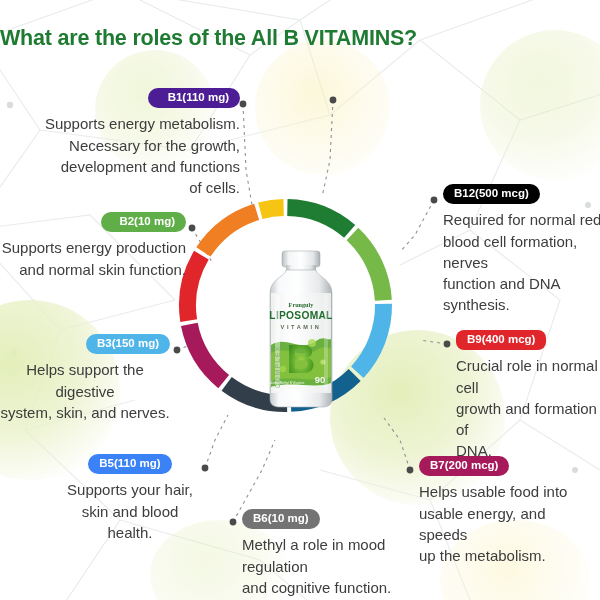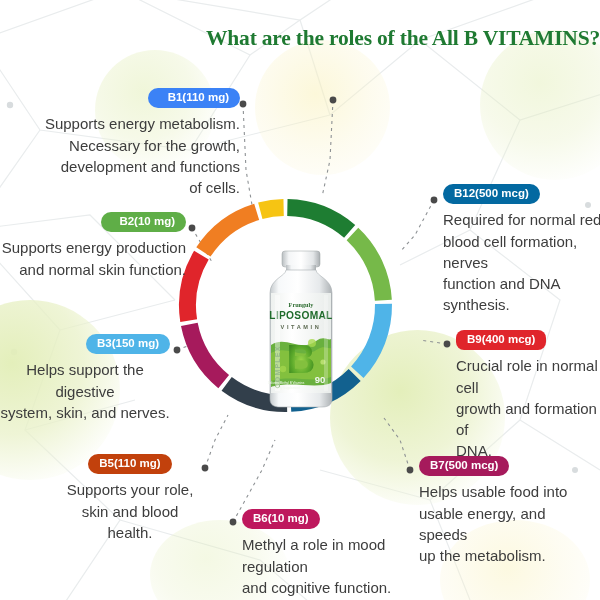--- a/index.html
+++ b/index.html
@@ -16,23 +16,23 @@
   .blob{position:absolute;border-radius:50%;}
   .blob.lime{
     background:radial-gradient(circle at 40% 35%, rgba(226,238,183,.95) 0%, rgba(233,241,200,.75) 45%, rgba(245,249,228,.25) 75%, rgba(255,255,255,0) 100%);
   }
   .blob.yellow{
     background:radial-gradient(circle at 45% 40%, rgba(249,240,180,.9) 0%, rgba(250,244,205,.6) 50%, rgba(255,255,255,0) 100%);
   }
 
   
   .title{
-    position:absolute;top:26px;left:0;width:600px;text-align:right;
+    position:absolute;top:26px;left:0;width:600px;text-align:left;
     font-size:21.5px;font-weight:bold;color:#1f7a32;letter-spacing:-.2px;
-    font-family:Liberation Serif, serif;
+    font-family:Liberation Sans, sans-serif;
   }
 
   
   .donut-wrap{position:absolute;left:173px;top:193px;width:225px;height:225px;}
   .donut{position:absolute;inset:0;}
 
   
   .bottle{position:absolute;left:256px;top:249px;width:90px;height:160px;}
 
   
@@ -195,40 +195,40 @@
       <text x="30" y="135" text-anchor="middle" font-family="'Liberation Sans', sans-serif" font-size="3.1" fill="#f0f7ec" id="bottle-foot1">Delivers Methyl B Vitamins</text>
       <text x="30" y="140" text-anchor="middle" font-family="'Liberation Sans', sans-serif" font-size="3.1" fill="#f0f7ec" id="bottle-foot2">Dietary Supplement</text>
 
       <rect x="19" y="46" width="5" height="96" fill="#ffffff" opacity=".45"></rect>
       <rect x="68" y="46" width="4" height="96" fill="#ffffff" opacity=".25"></rect>
     </svg>
   </div>
 
   <div class="callout r-align" style="left:40px;top:88px;width:200px;">
     <div class="badge-row right">
-      <span class="badge" style="background: #3b82f6; padding-left: 20px;">B1(110 mg)</span>
+      <span class="badge" style="background: #4c1d95; padding-left: 20px;">B1(110 mg)</span>
     </div>
     <div class="desc">Supports energy metabolism.
 Necessary for the growth,
 development and functions
 of cells.</div>
   </div>
 
 
   <div class="callout r-align" style="left:0px;top:212px;width:186px;">
     <div class="badge-row right">
       <span class="badge" style="background: rgb(95, 174, 71); padding-left: 18px;">B2(10 mg)</span>
     </div>
     <div class="desc">Supports energy production
 and normal skin function.</div>
   </div>
 
   <div class="callout l-align" style="left:443px;top:184px;width:160px;">
     <div class="badge-row">
-      <span class="badge" style="background: #0369a1;">B12(500 mcg)</span>
+      <span class="badge" style="background: #000000;">B12(500 mcg)</span>
     </div>
     <div class="desc">Required for normal red
 blood cell formation, nerves
 function and DNA synthesis.</div>
   </div>
 
   <div class="callout r-align" style="left:0px;top:334px;width:170px;text-align:center;">
     <div class="badge-row right">
       <span class="badge" style="background: rgb(79, 180, 232);">B3(150 mg)</span>
     </div>
@@ -240,36 +240,36 @@
     <div class="badge-row">
       <span class="badge" style="background: rgb(224, 37, 43); border-radius: 8px;">B9(400 mcg)</span>
     </div>
     <div class="desc">Crucial role in normal cell
 growth and formation of
 DNA.</div>
   </div>
 
   <div class="callout c-align" style="left:60px;top:454px;width:140px;">
     <div class="badge-row" style="justify-content:center;">
-      <span class="badge" style="background: #c2410c;">B5(110 mg)</span>
-    </div>
-    <div class="desc">Supports your role,
+      <span class="badge" style="background: #3b82f6;">B5(110 mg)</span>
+    </div>
+    <div class="desc">Supports your hair,
 skin and blood health.</div>
   </div>
 
   <div class="callout l-align" style="left:419px;top:456px;width:160px;">
     <div class="badge-row">
-      <span class="badge" style="background: rgb(166, 26, 92);">B7(500 mcg)</span>
+      <span class="badge" style="background: rgb(166, 26, 92);">B7(200 mcg)</span>
     </div>
     <div class="desc">Helps usable food into
 usable energy, and speeds
 up the metabolism.</div>
   </div>
 
   <div class="callout l-align" style="left:242px;top:509px;width:190px;">
     <div class="badge-row">
-      <span class="badge" style="background: #be185d;">B6(10 mg)</span>
+      <span class="badge" style="background: #737373;">B6(10 mg)</span>
     </div>
     <div class="desc">Methyl a role in mood regulation
 and cognitive function.</div>
   </div>
 
 </div>
 
 </body></html>

